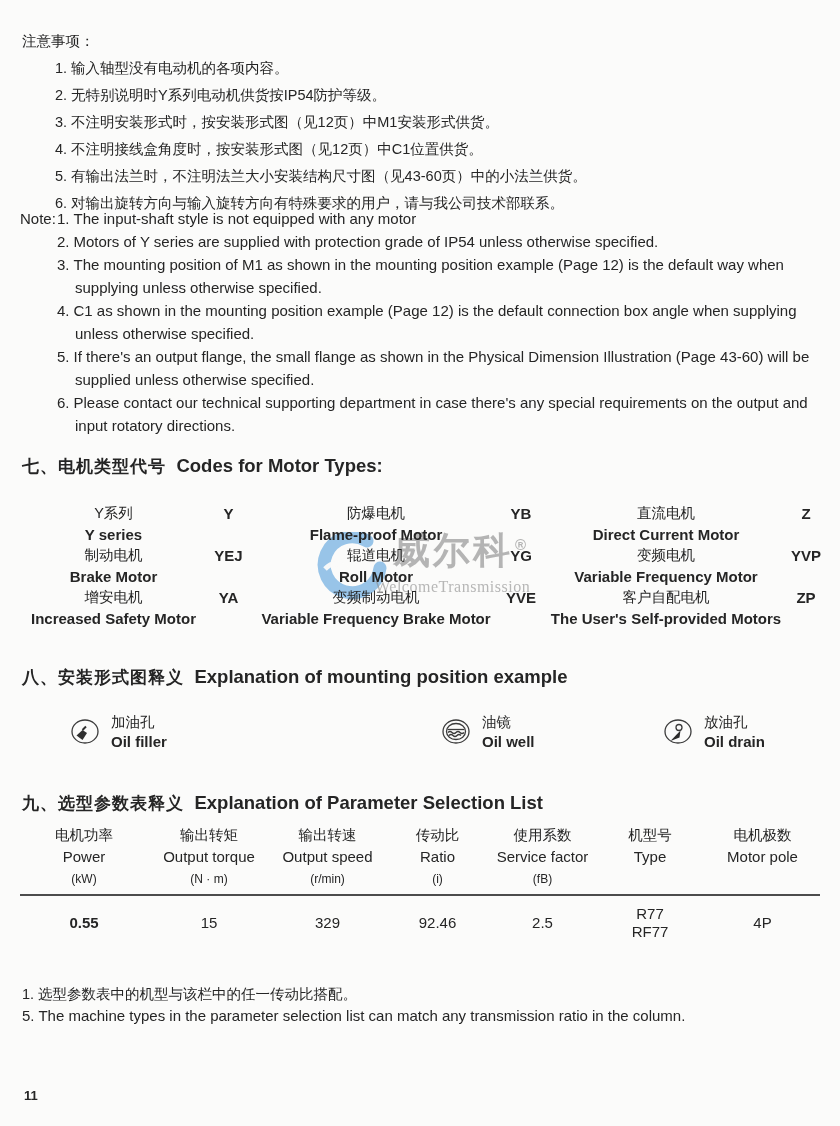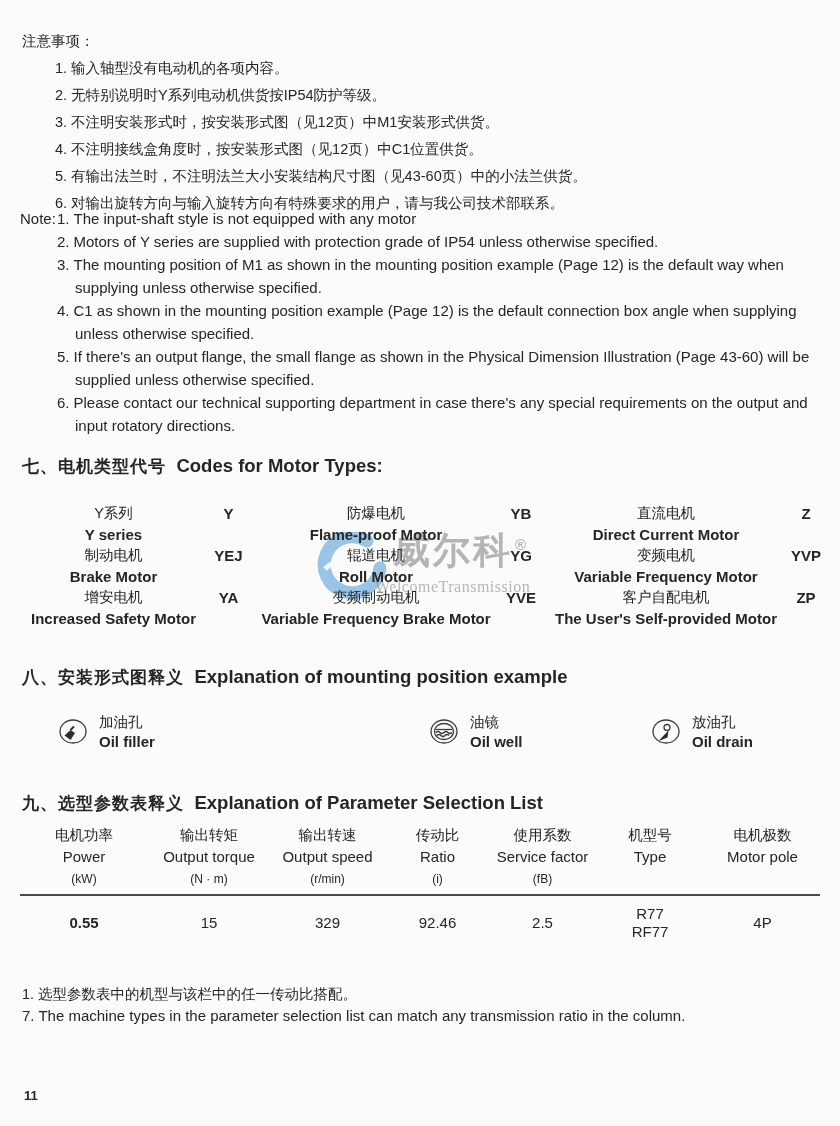--- a/index.html
+++ b/index.html
@@ -38,21 +38,21 @@
   .h-cn{font-size:17px;font-weight:bold;letter-spacing:1px;}
   .h-en{font-size:18.5px;font-weight:bold;margin-left:6px;}
   
   .motor-grid{position:absolute;z-index:1;left:0;top:503px;padding-left:26px;display:grid;
               grid-template-columns:175px 55px 240px 50px 240px 40px;grid-auto-rows:42px;}
   .m-name{text-align:center;}
   .m-cn{font-size:14.5px;line-height:21px;}
   .m-en{font-size:15px;font-weight:bold;line-height:21px;}
   .m-code{font-size:15px;font-weight:bold;line-height:21px;text-align:center;}
   
-  .icons-row{position:absolute;z-index:1;top:712px;left:0;width:756px;height:50px;}
+  .icons-row{position:absolute;z-index:1;top:712px;left:12px;width:756px;height:50px;}
   .icon-group{position:absolute;display:flex;align-items:center;}
   .icon-group svg{flex:0 0 auto;}
   .icon-labels{margin-left:10px;}
   .il-cn{font-size:14.5px;line-height:20px;}
   .il-en{font-size:15px;font-weight:bold;line-height:20px;}
   
   .ptable{position:absolute;z-index:1;left:20px;top:824px;width:800px;}
   .pt-grid{display:grid;grid-template-columns:128px 122px 115px 105px 105px 110px 115px;}
   .pt-head{border-bottom:2px solid #4c4c4c;padding-bottom:4px;}
   .pt-hcell{text-align:center;}
@@ -149,21 +149,21 @@
       <div class="m-en">Increased Safety Motor</div>
     </div>
     <div class="m-code">YA</div>
     <div class="m-name">
       <div class="m-cn">变频制动电机</div>
       <div class="m-en">Variable Frequency Brake Motor</div>
     </div>
     <div class="m-code">YVE</div>
     <div class="m-name">
       <div class="m-cn">客户自配电机</div>
-      <div class="m-en">The User's Self-provided Motor</div>
+      <div class="m-en">The User's Self-provided Motors</div>
     </div>
     <div class="m-code">ZP</div>
   </div>
 
   <div class="sec-heading" style="top:666px">
     <span class="h-cn">八、安装形式图释义</span>
     <span class="h-en">Explanation of mounting position example</span>
   </div>
 
   <div class="icons-row">
@@ -255,17 +255,17 @@
       <div class="pt-cell">2.5</div>
       <div class="pt-cell">
         <span>R77</span>
         <span>RF77</span>
       </div>
       <div class="pt-cell">4P</div>
     </div>
   </div>
 
   <div class="footnote-cn">1. 选型参数表中的机型与该栏中的任一传动比搭配。</div>
-  <div class="footnote-en">7. The machine types in the parameter selection list can match any transmission ratio in the column.</div>
+  <div class="footnote-en">5. The machine types in the parameter selection list can match any transmission ratio in the column.</div>
 
   <div class="page-num">11</div>
 
 </div>
 
 </body></html>

